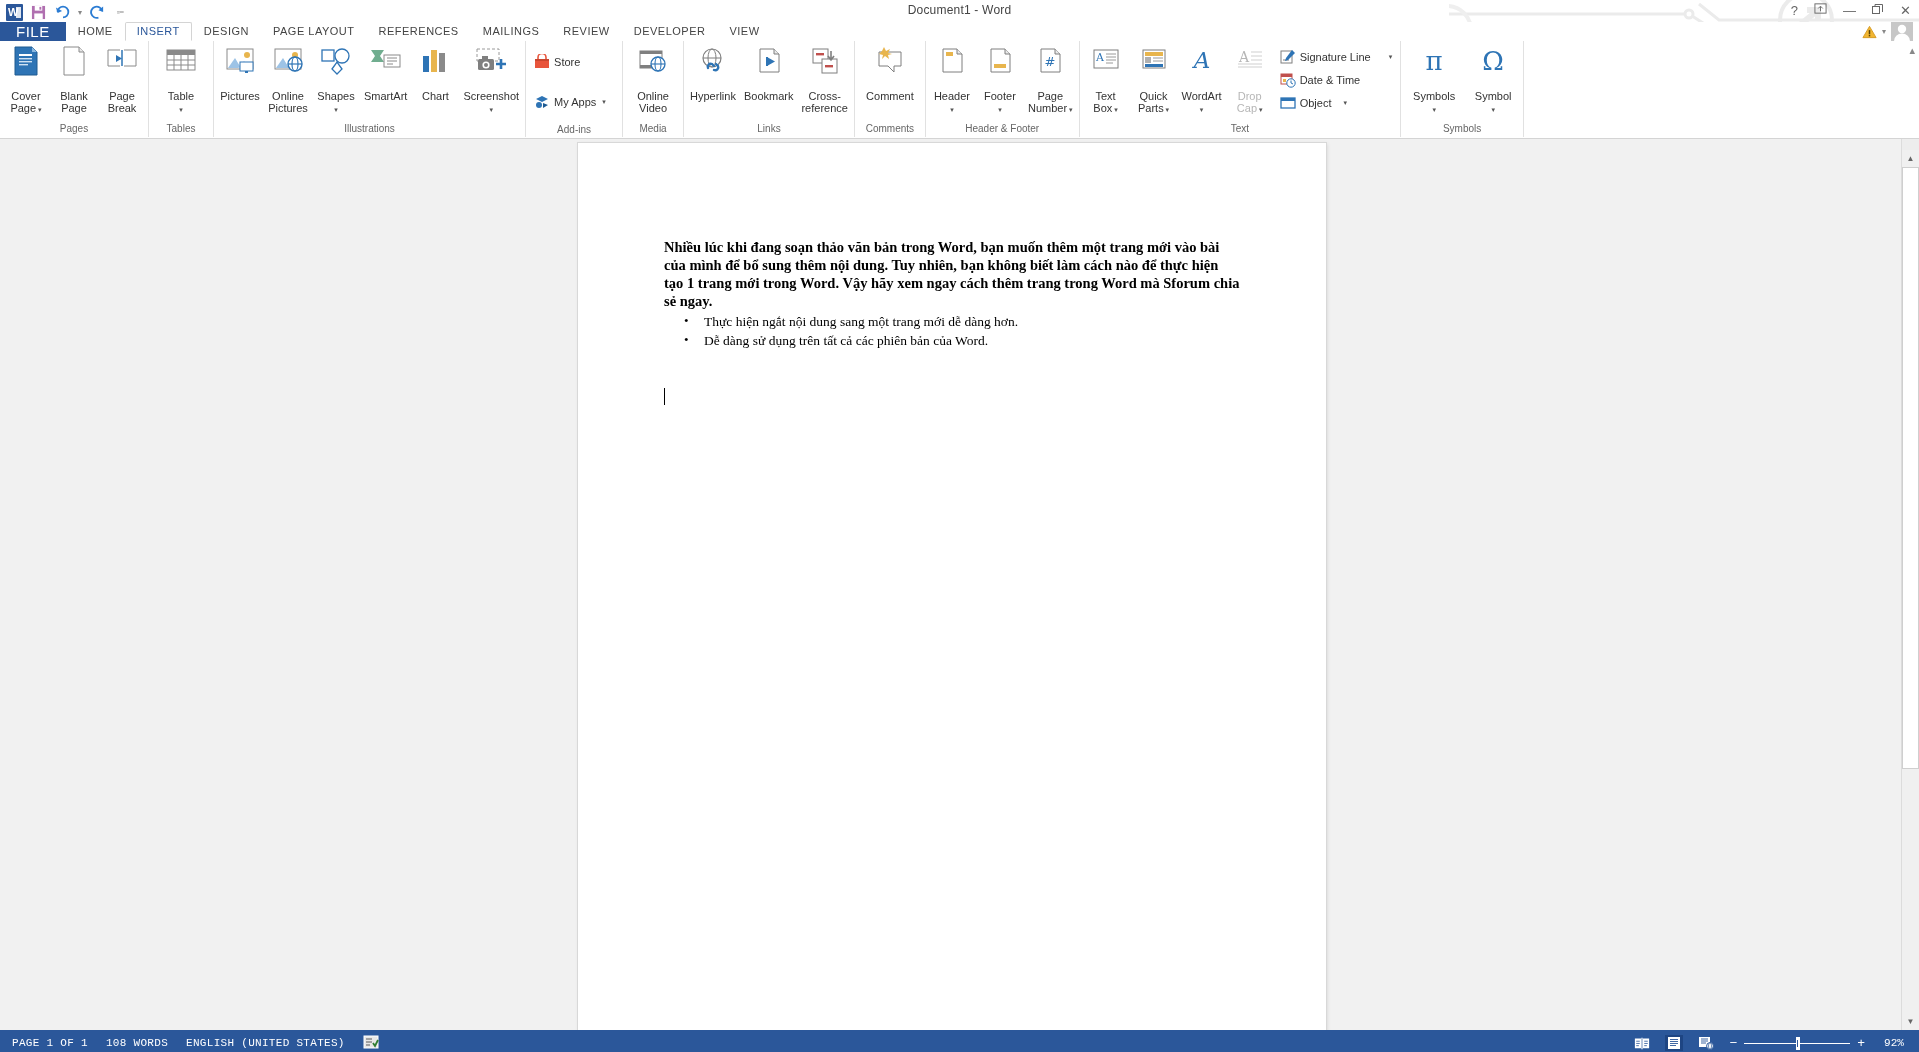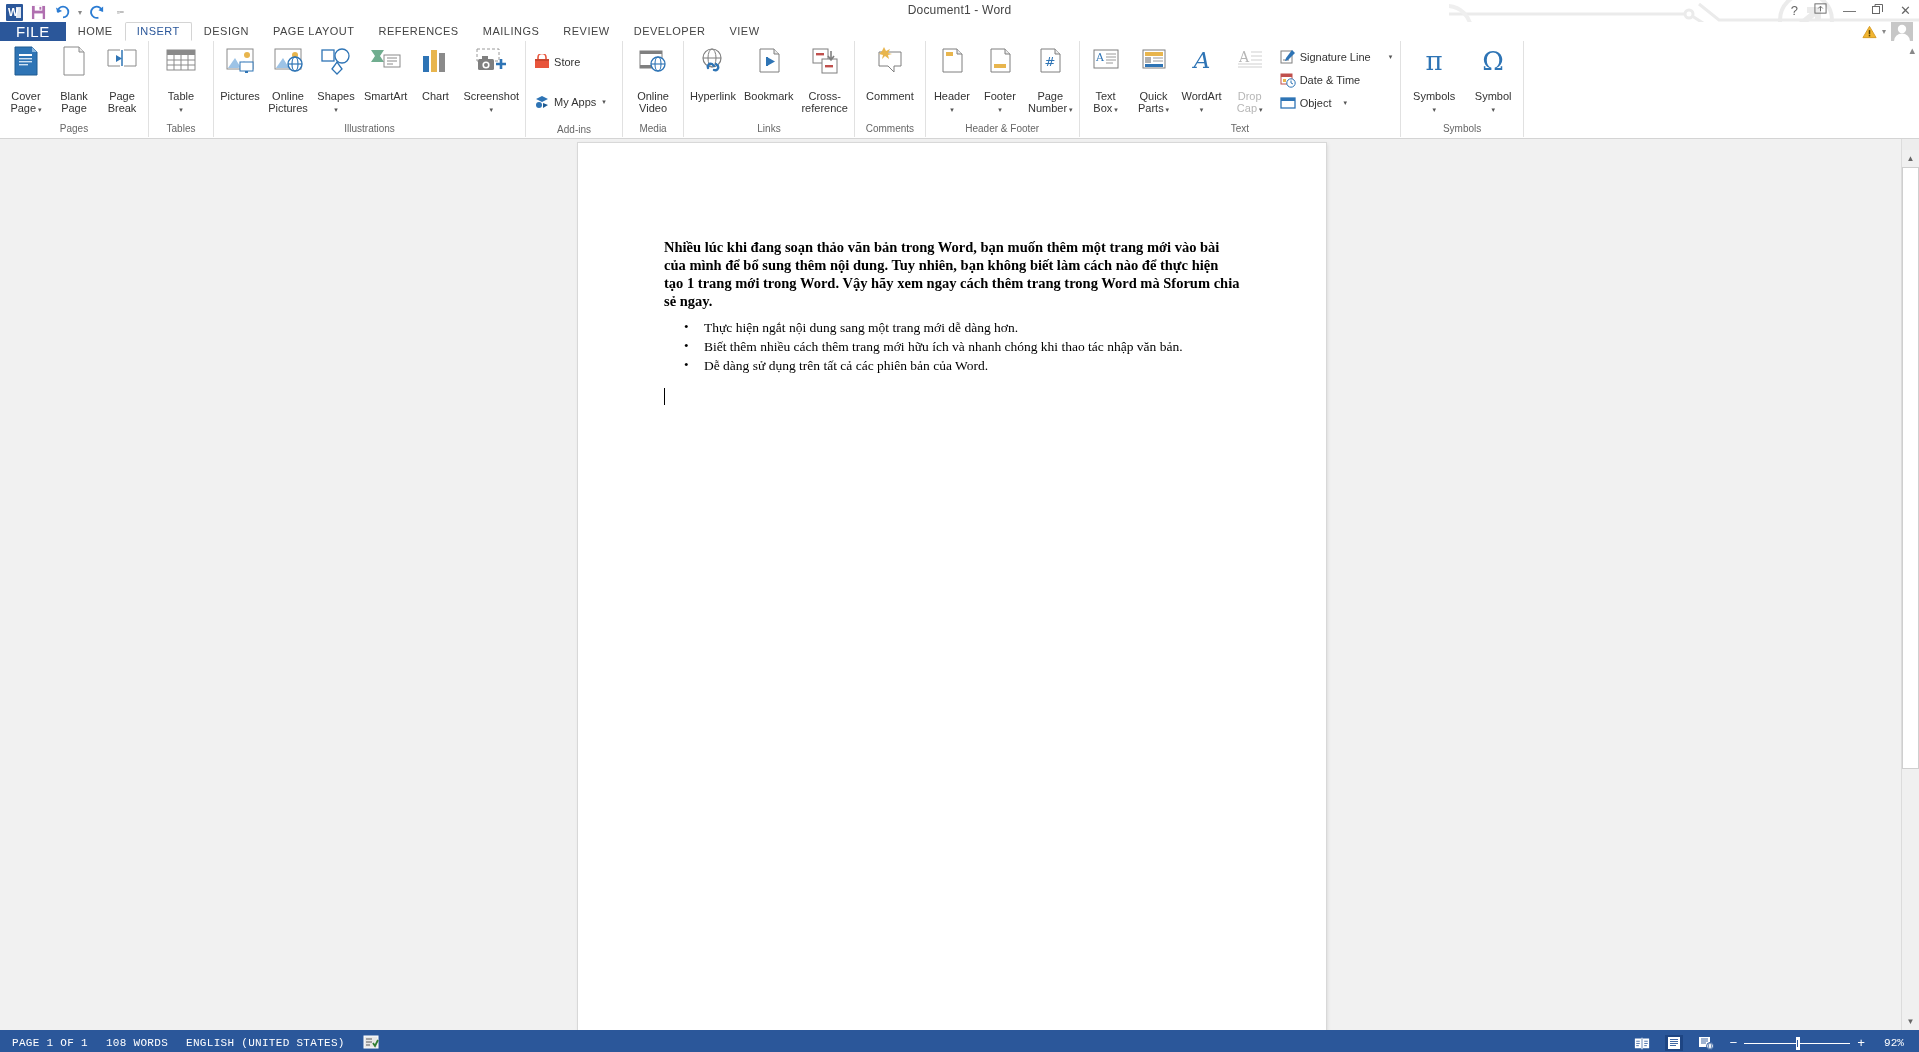--- a/index.html
+++ b/index.html
@@ -85,21 +85,21 @@
     height:calc(1052px - 22px - 19px - 98px - 22px);
     overflow:hidden;
   }
   .page{
     position:absolute;left:578px;top:4px;width:748px;height:900px;
     background:#fff;box-shadow:0 0 0 1px #d8d8d8, 1px 1px 4px rgba(0,0,0,.13);
   }
   .doc-body{position:absolute;left:86px;top:96px;right:86px;}
   .p-intro{
     font-family:"Liberation Serif", serif;font-weight:bold;font-size:14.5px;
-    color:#000;line-height:1.24;margin:0 0 7px 0;text-align:left;
+    color:#000;line-height:1.24;margin:0 0 1px 0;text-align:left;
   }
   .h-heading{
     font-family:"Liberation Serif", serif;font-weight:bold;font-size:22px;
     color:#000;margin:0 0 14px 2px;line-height:1.2;
   }
   ul.bullets{margin:0;padding-left:40px;list-style:none;}
   ul.bullets li{
     font-family:"Liberation Serif", serif;font-size:13.5px;color:#000;
     line-height:1.42;position:relative;
   }
@@ -619,21 +619,20 @@
   <div class="collapse-ribbon">▴</div>
 </div>
 
 <div class="workspace">
 
   <div class="page">
     <div class="doc-body">
       <p class="p-intro">Nhiều lúc khi đang soạn thảo văn bản trong Word, bạn muốn thêm một trang mới vào bài của mình để bổ sung thêm nội dung. Tuy nhiên, bạn không biết làm cách nào để thực hiện tạo 1 trang mới trong Word. Vậy hãy xem ngay cách thêm trang trong Word mà Sforum chia sẻ ngay.</p>
       <ul class="bullets">
         <li>Thực hiện ngắt nội dung sang một trang mới dễ dàng hơn.</li>
-        <li>Biết thêm nhiều cách thêm trang mới hữu ích và nhanh chóng khi thao tác nhập văn bản.</li>
         <li>Dễ dàng sử dụng trên tất cả các phiên bản của Word.</li>
       </ul>
     </div>
     <div class="caret-doc"></div>
   </div>
 
   <div class="vscroll">
     <div class="vs-split"></div>
     <div class="vs-arrow" style="position:absolute;top:11px;">▲</div>
     <div class="vs-thumb" style="top:28px;height:600px;"></div>

